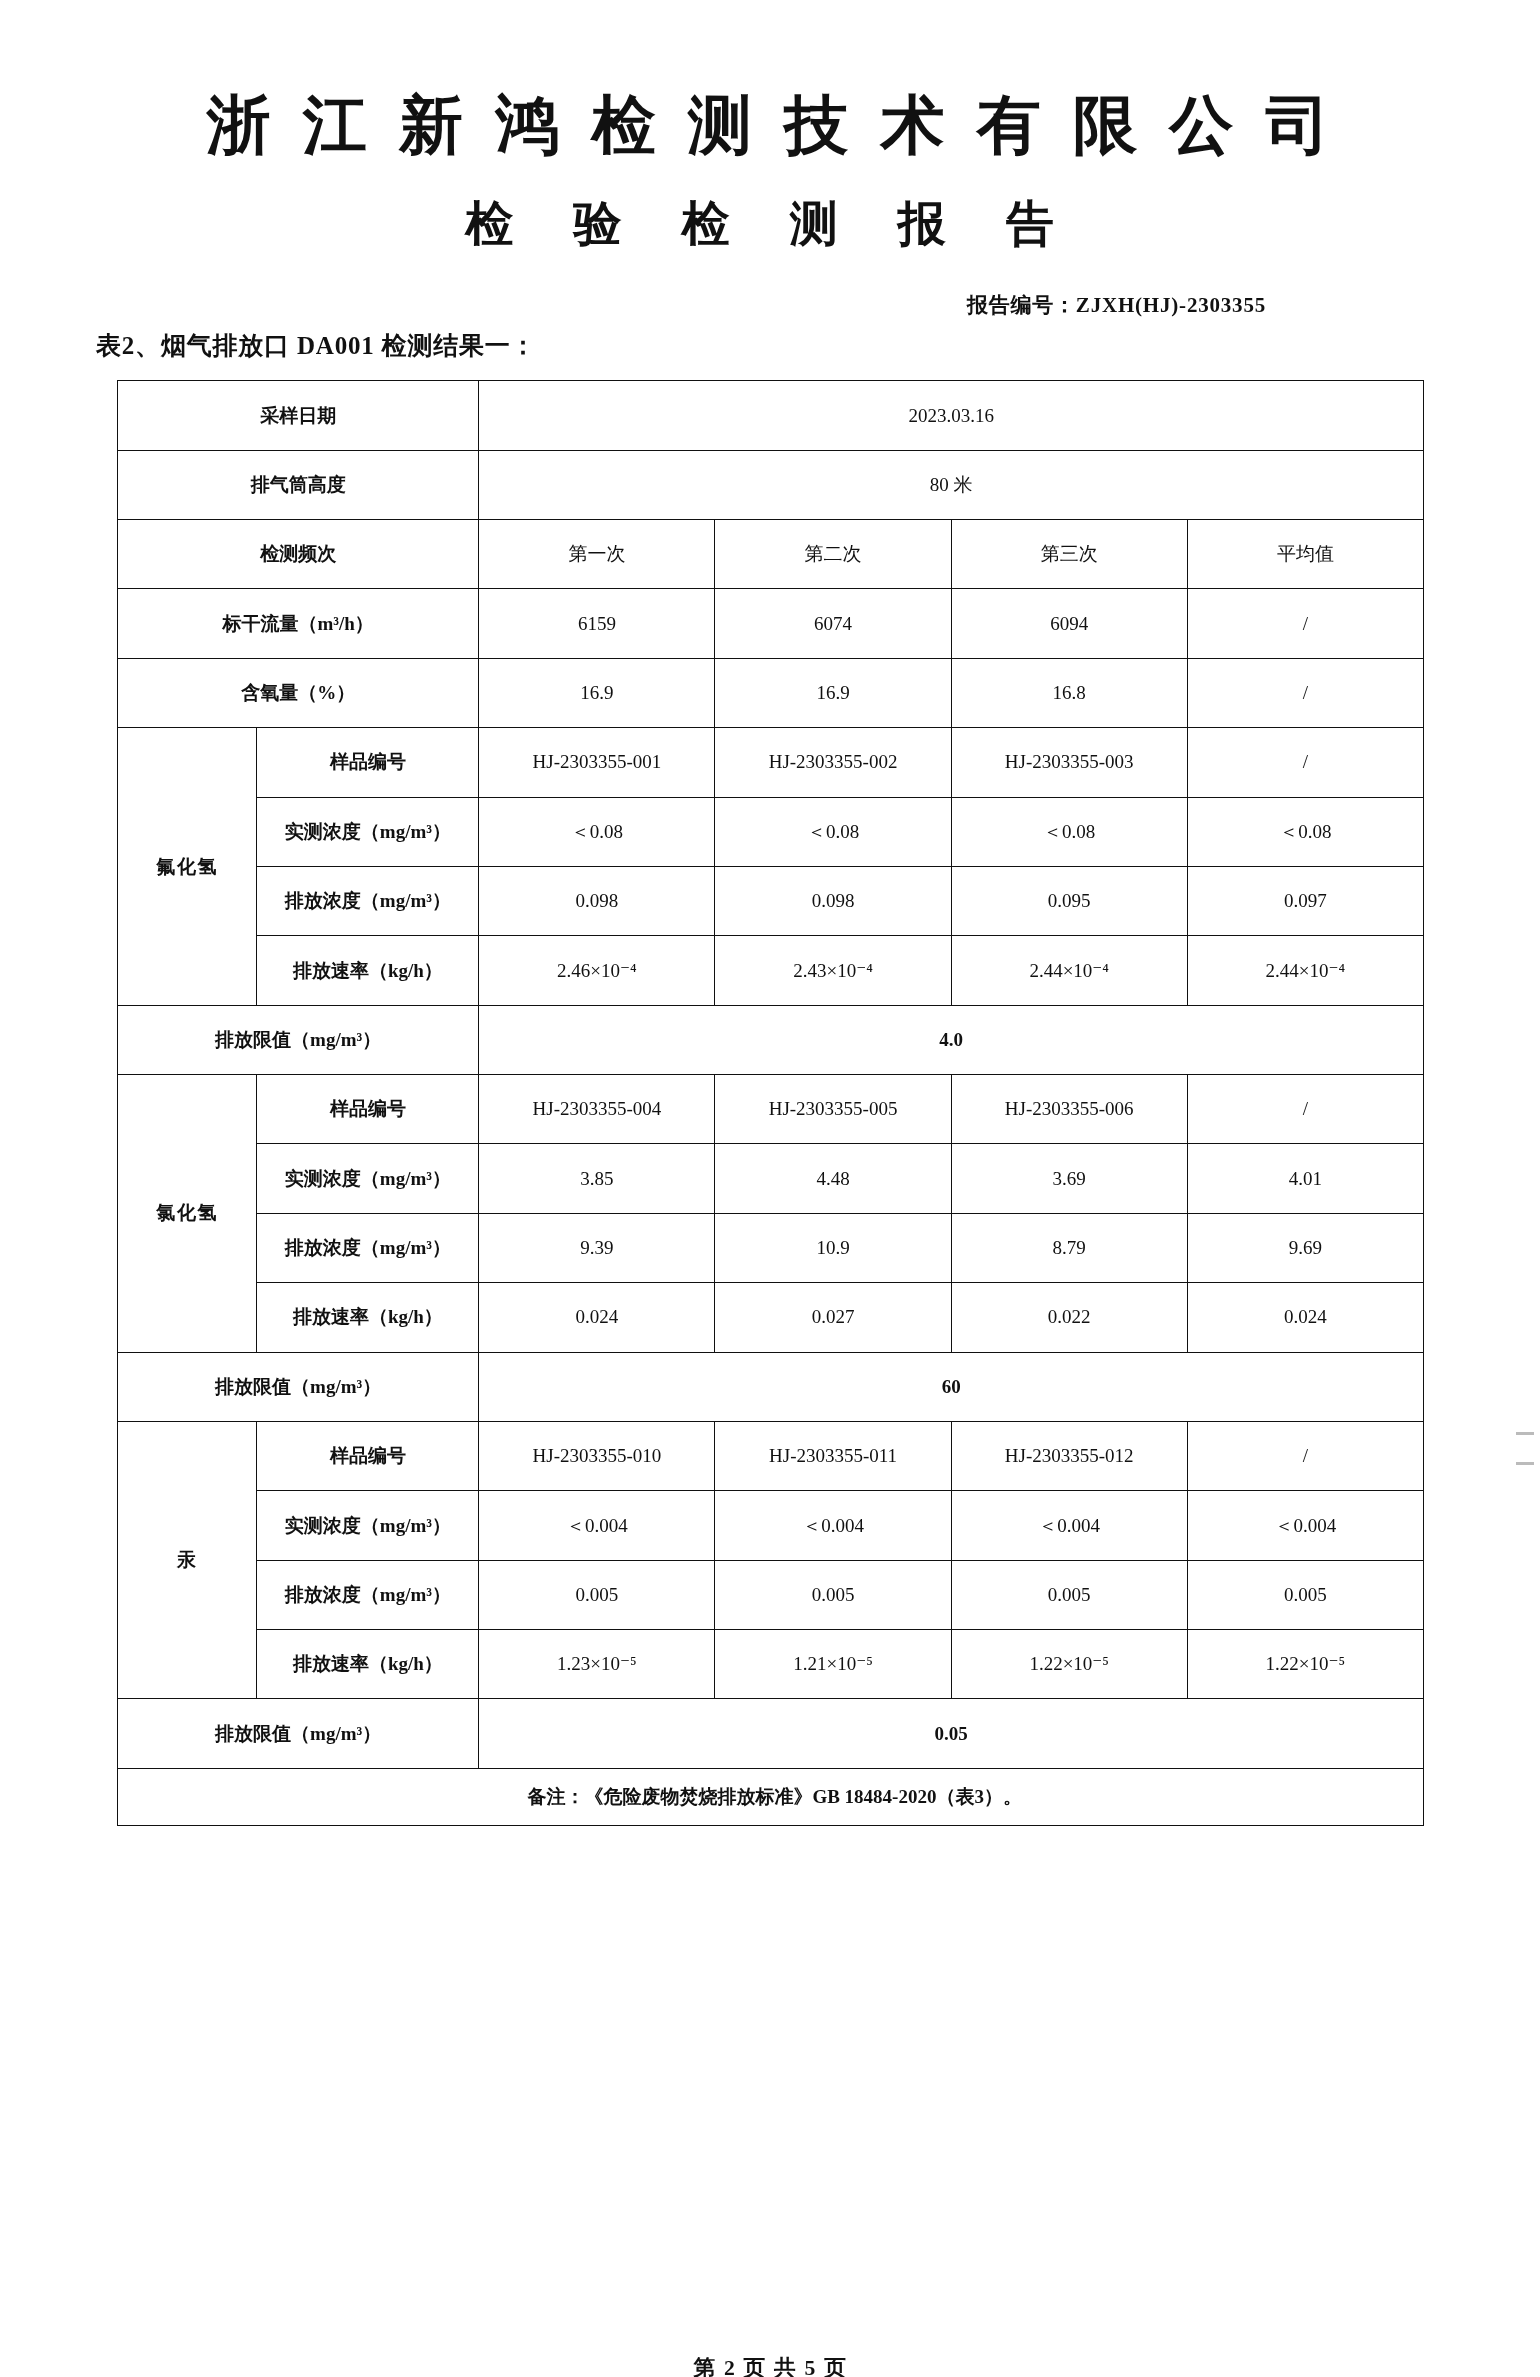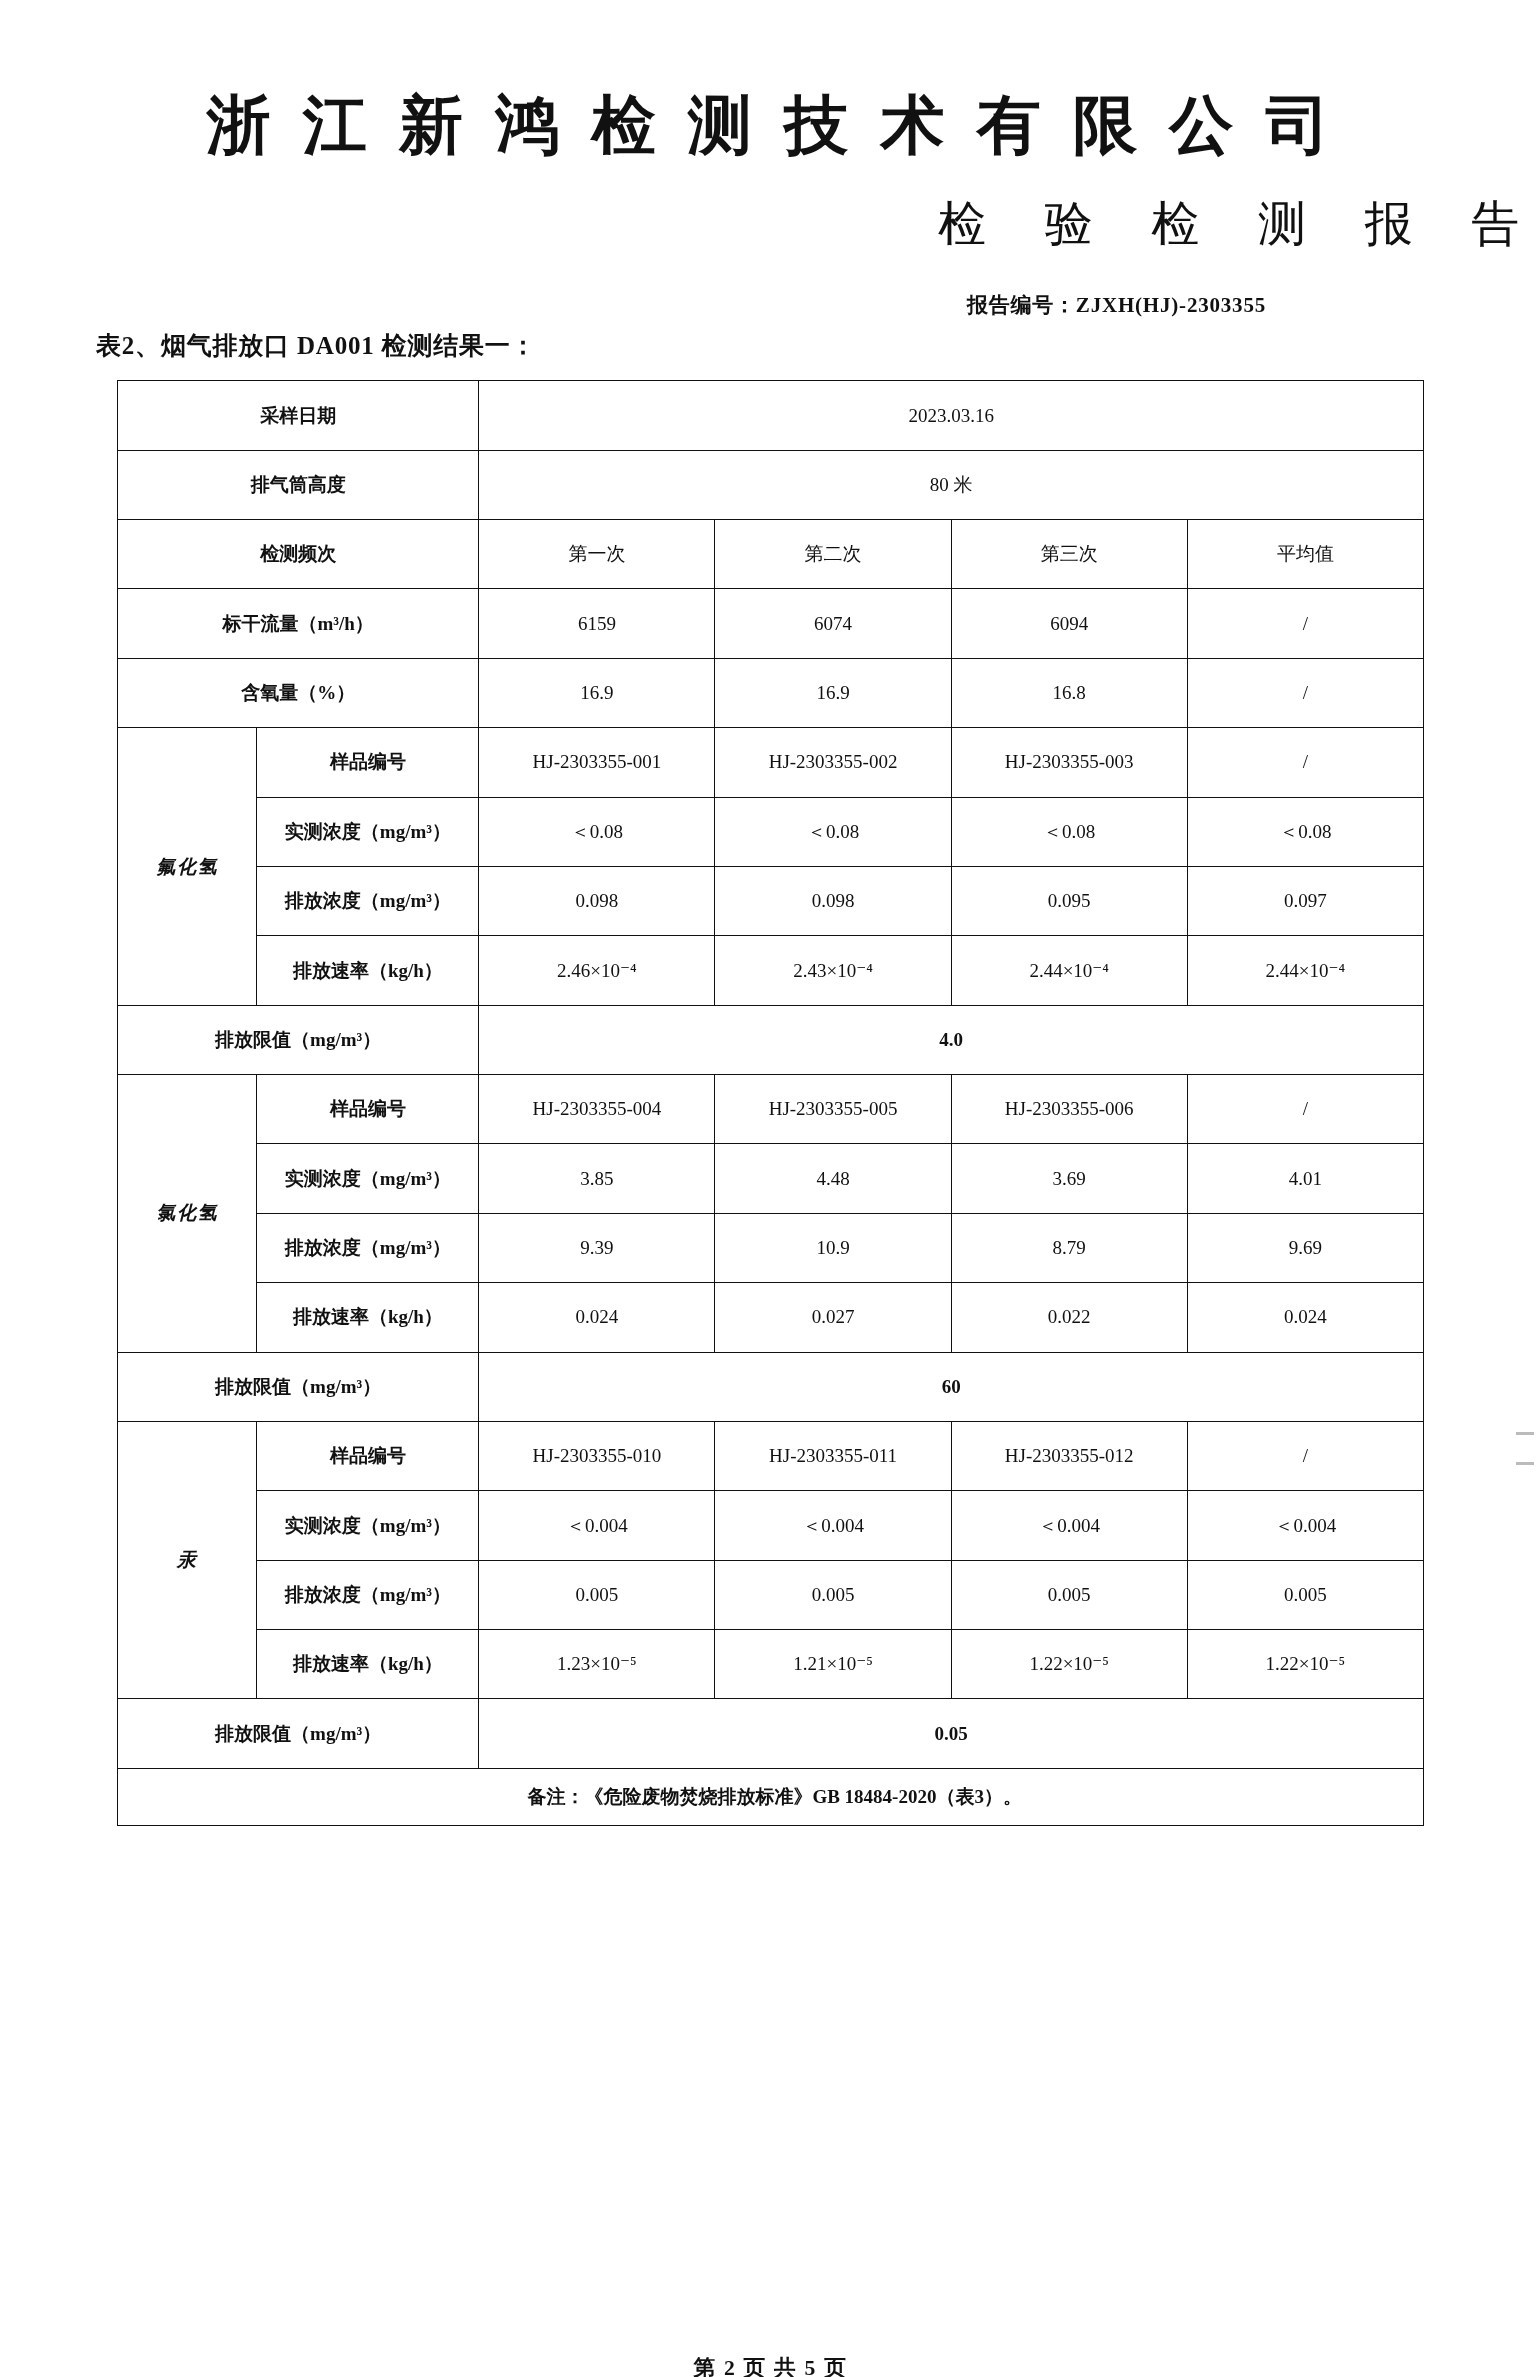--- a/index.html
+++ b/index.html
@@ -26,23 +26,23 @@
   
   .company-title {
     text-align: center;
     font-size: 64px;
     font-weight: bold;
     letter-spacing: 5px;
     margin-top: 82px;
     font-family: "DejaVu Serif", "Liberation Serif", serif;
   }
   .report-title {
-    text-align: right;
+    text-align: center;
     font-size: 48px;
-    font-weight: normal;
+    font-weight: bold;
     letter-spacing: 21.7px;
     margin-top: 23px;
     font-family: "DejaVu Serif", "Liberation Serif", serif;
   }
   .report-no {
     text-align: right;
     font-size: 21px;
     font-weight: bold;
     margin-top: 35px;
     padding-right: 275px;
@@ -76,21 +76,20 @@
     line-height: 1.25;
   }
   .lbl {
     font-weight: bold;
     font-size: 20px;
   }
   .grp {
     font-weight: bold;
     font-size: 21px;
     letter-spacing: 1.7px;
-    font-style: italic;
   }
   .val {
     font-size: 19px;
   }
   .bold-val {
     font-weight: bold;
     font-size: 20px;
   }
   .note-cell {
     text-align: center;

